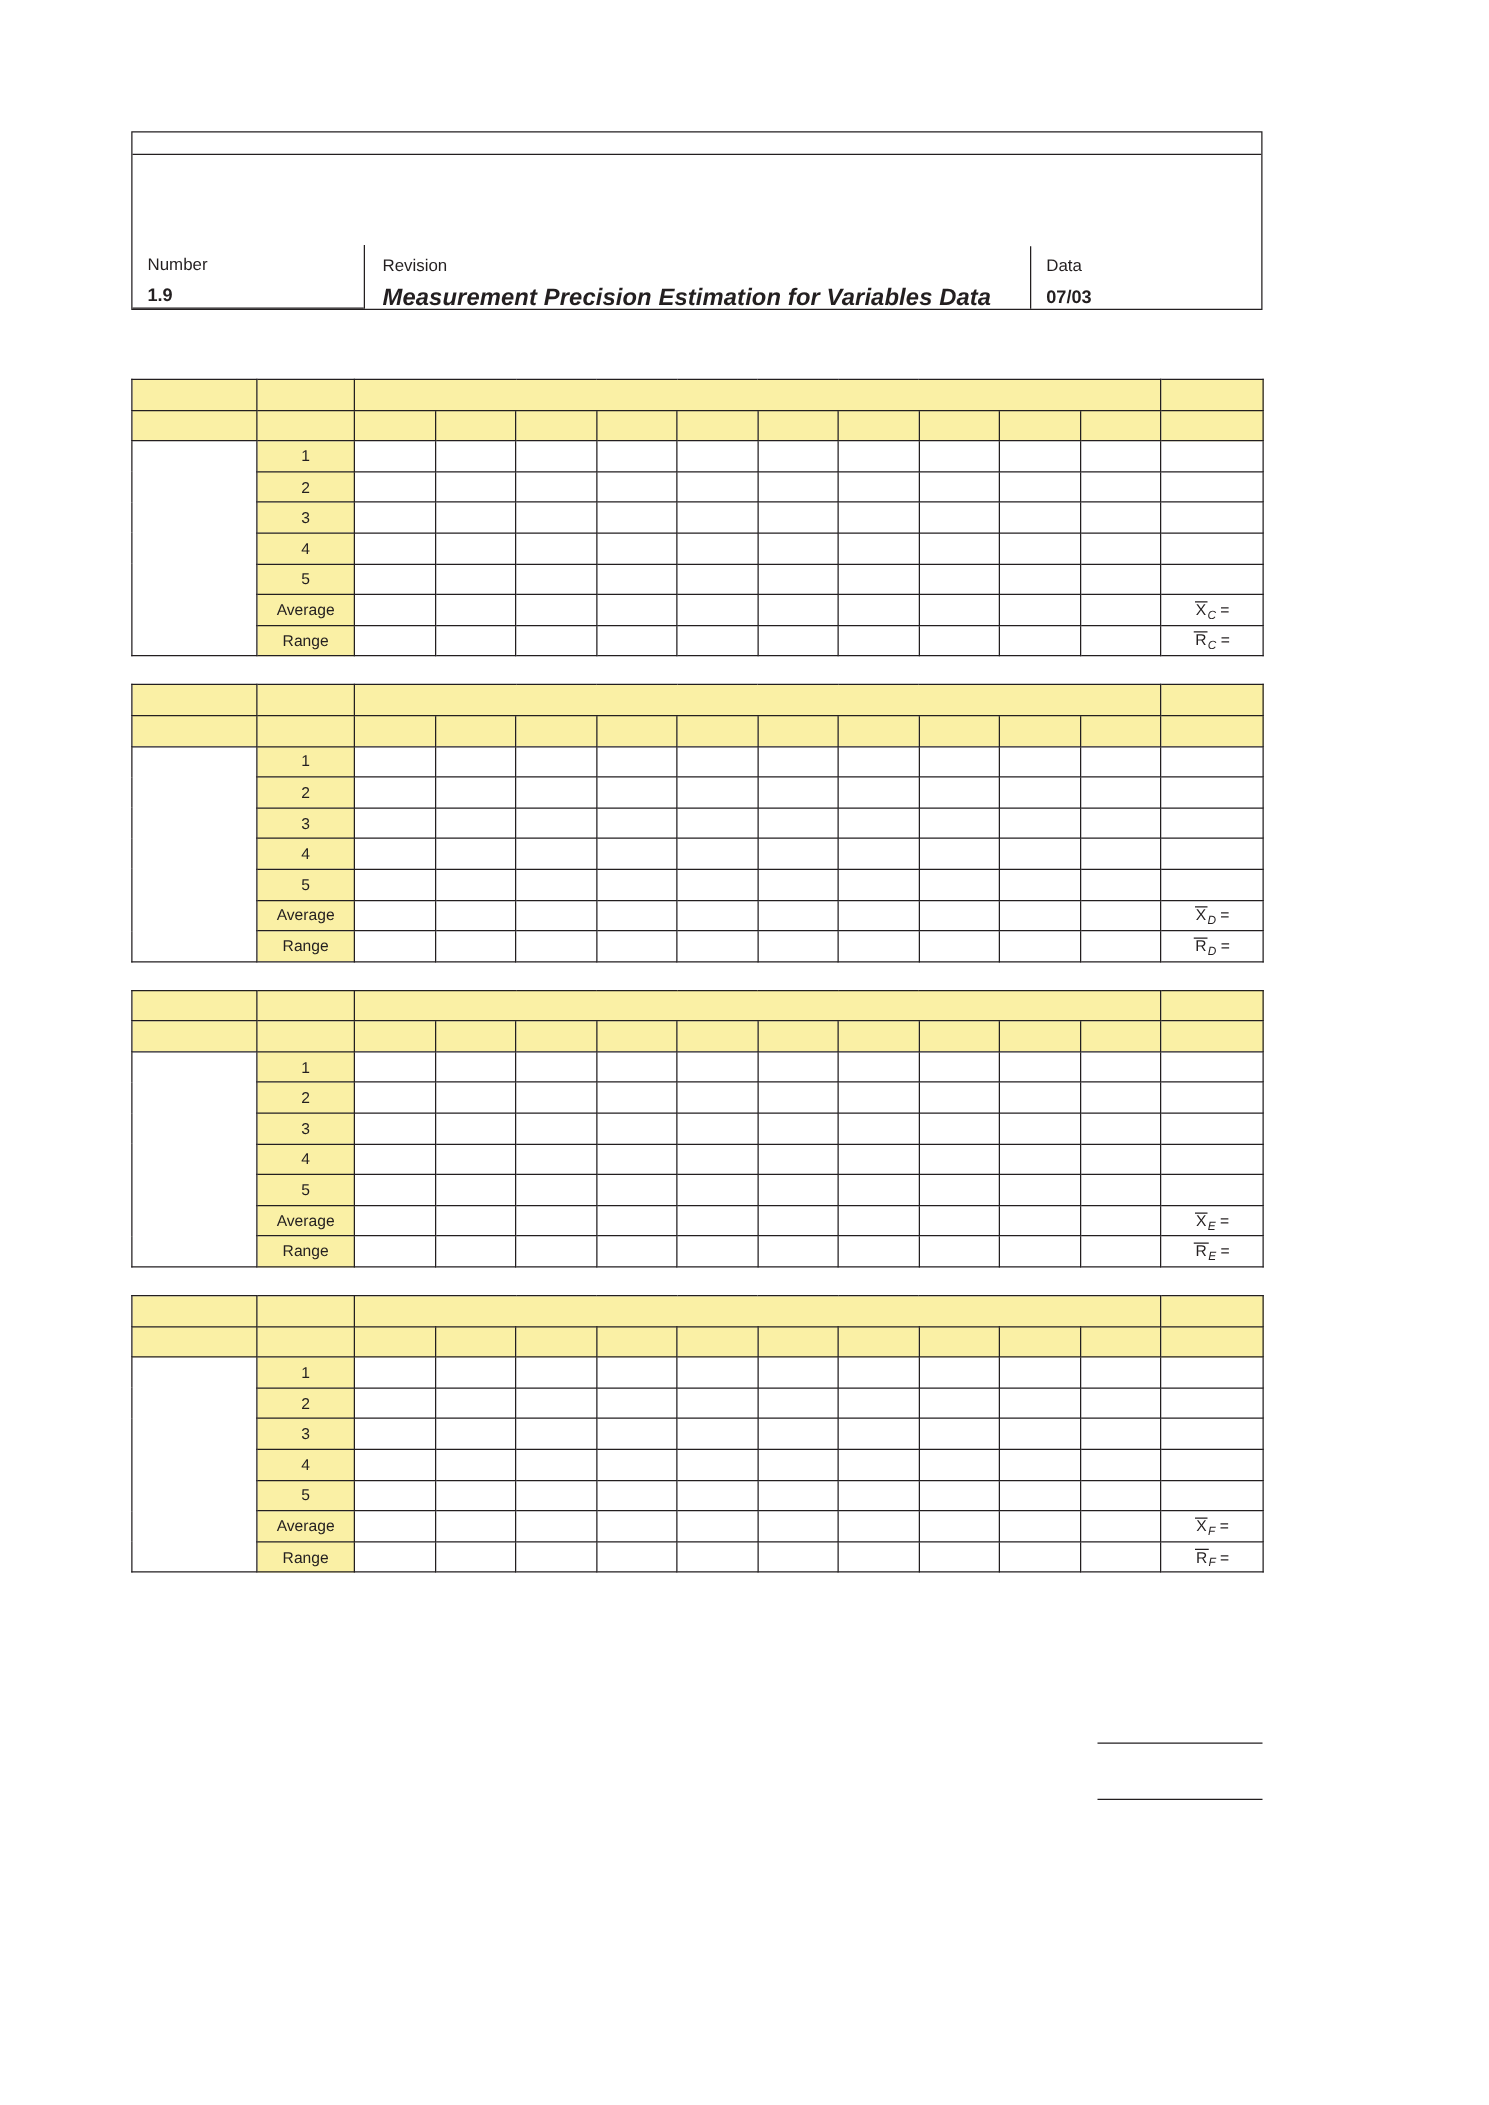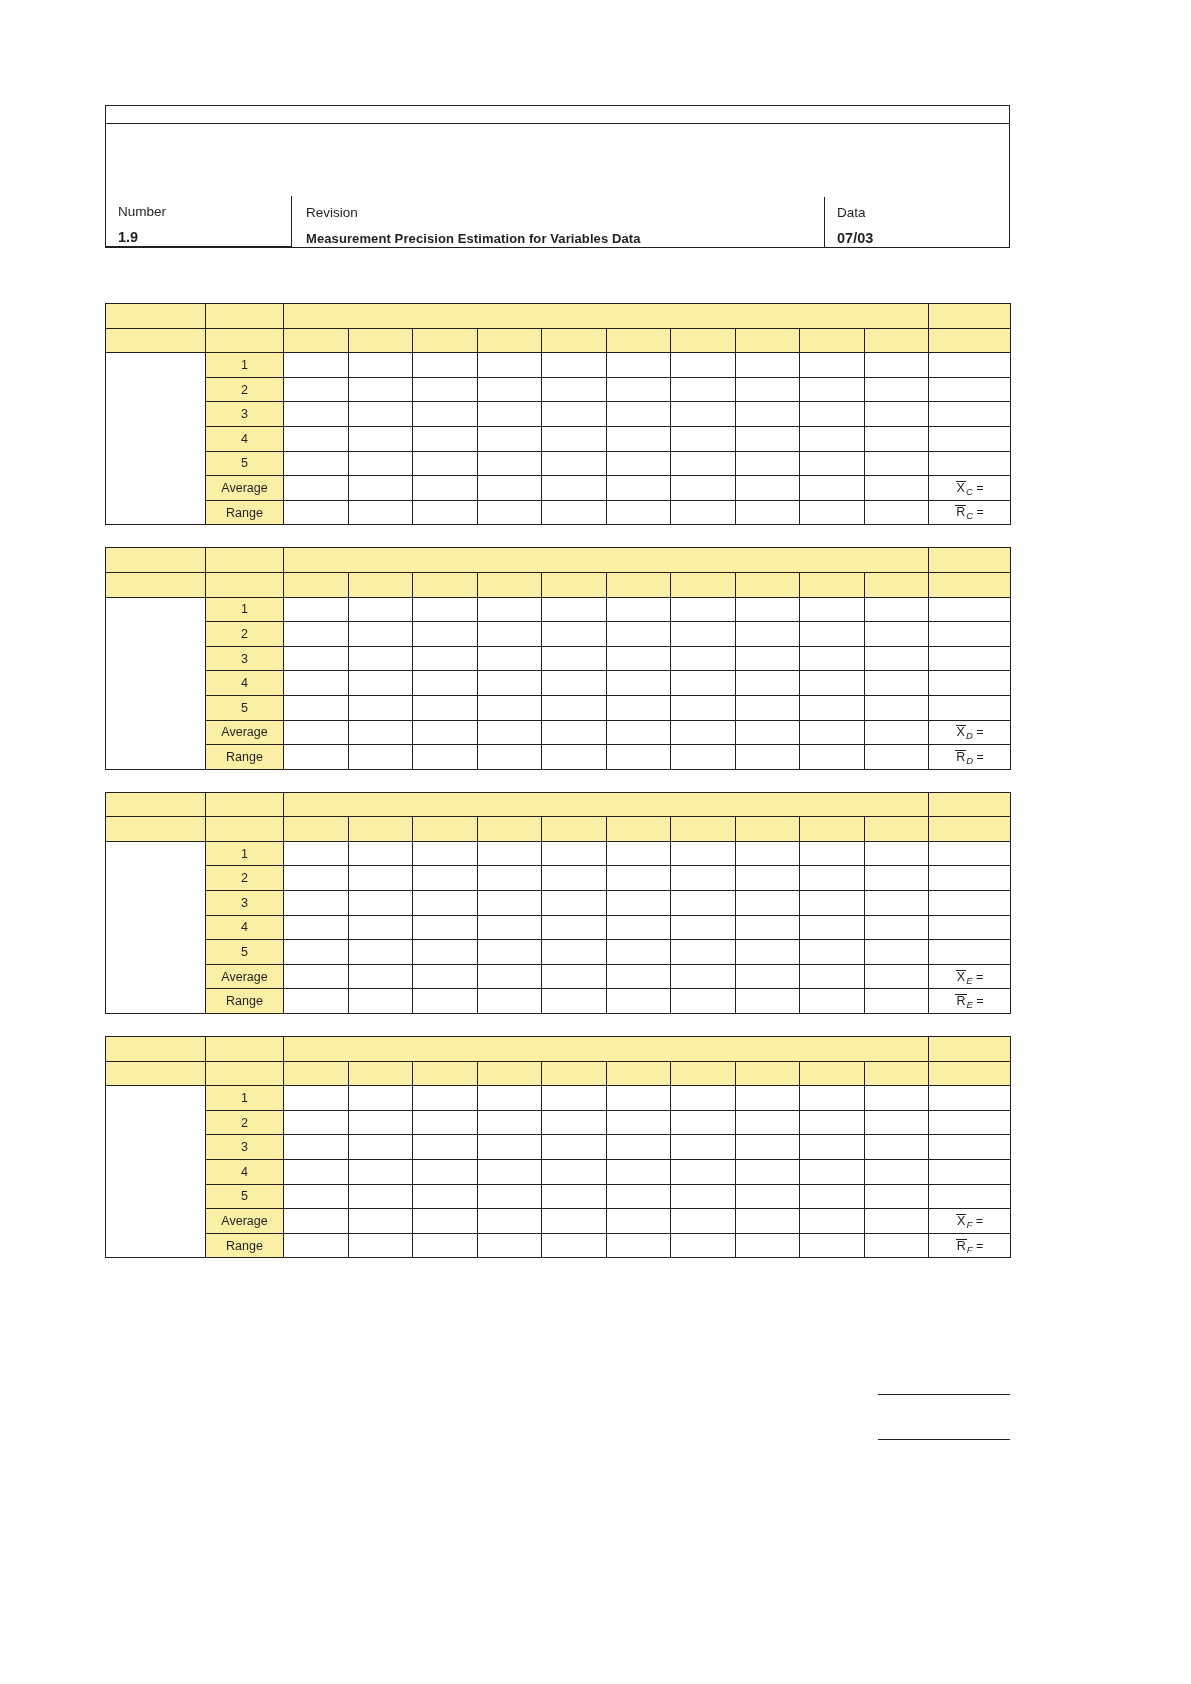--- a/index.html
+++ b/index.html
@@ -76,22 +76,23 @@
     line-height: 16px;
   }
   .val {
     font-size: 14.5px;
     font-weight: bold;
     color: #231f20;
     margin-top: 9px;
     line-height: 17px;
   }
   .val.subject {
-    font-size: 13px;
+    font-size: 19px;
     letter-spacing: 0.1px;
+    font-style: italic;
   }
 
   
   .tables-wrap {
     position: absolute;
     left: 105px;
     top: 303px;
     width: 905px;
   }
   table.grid {

